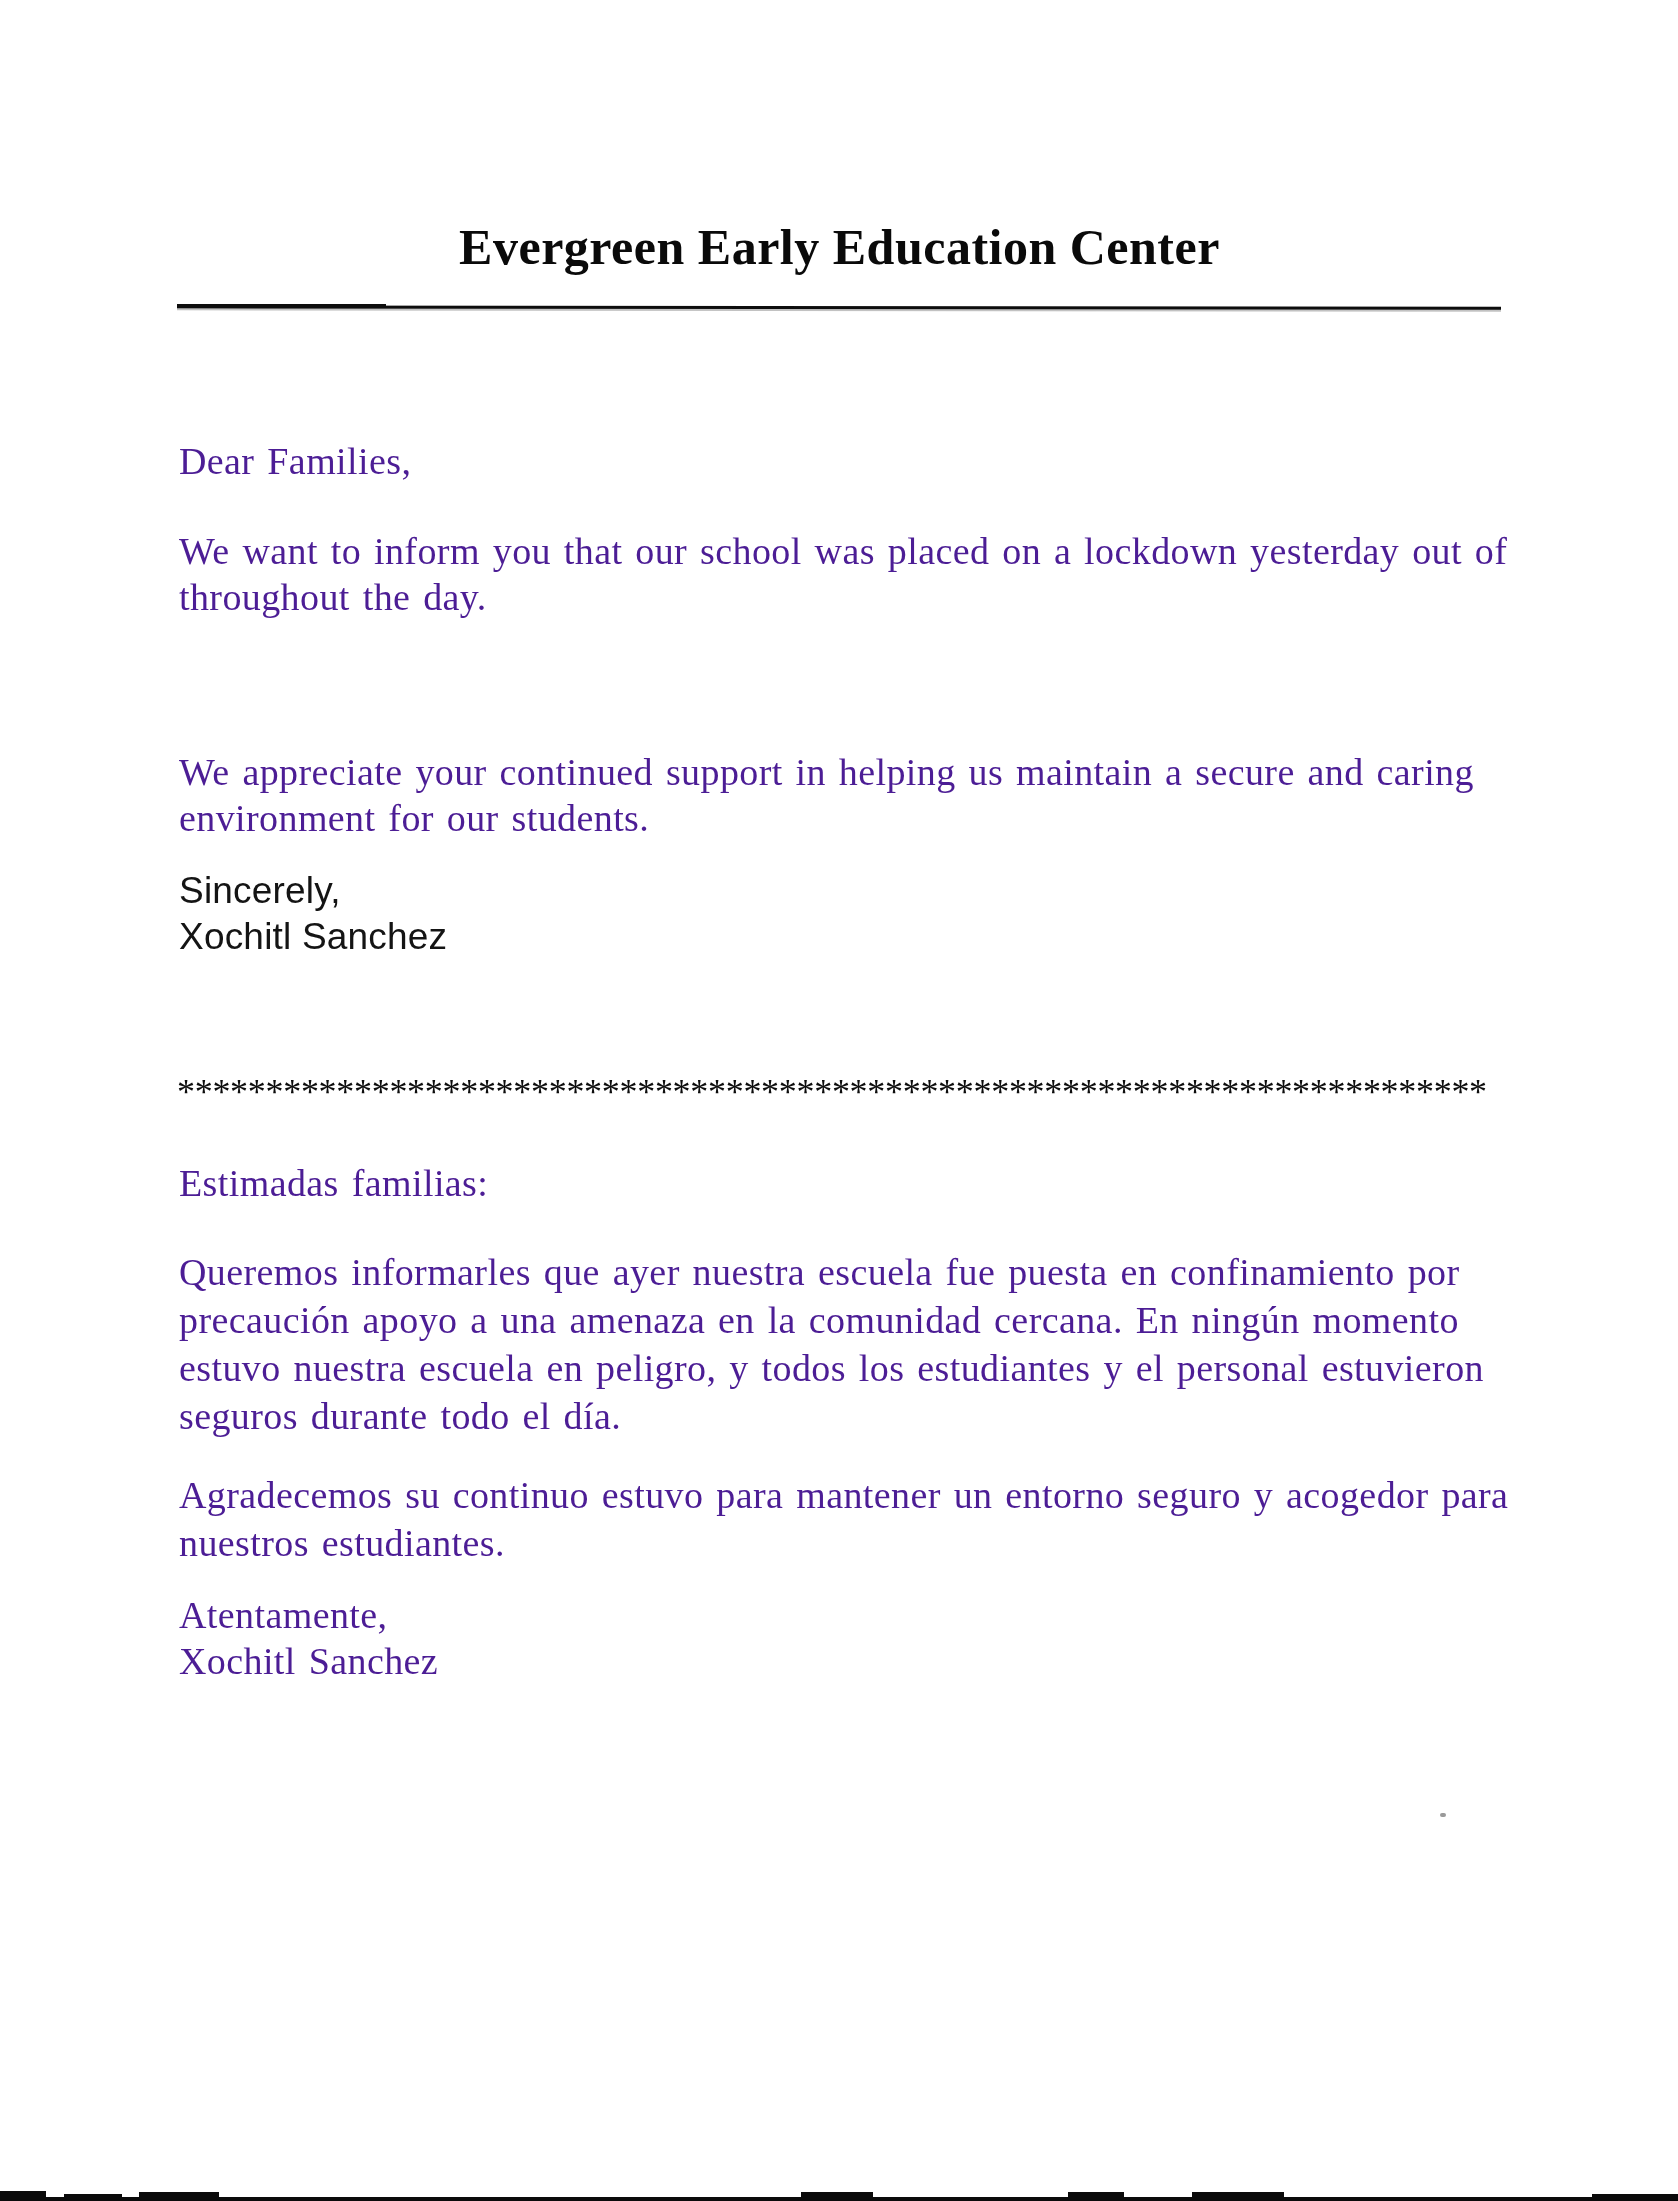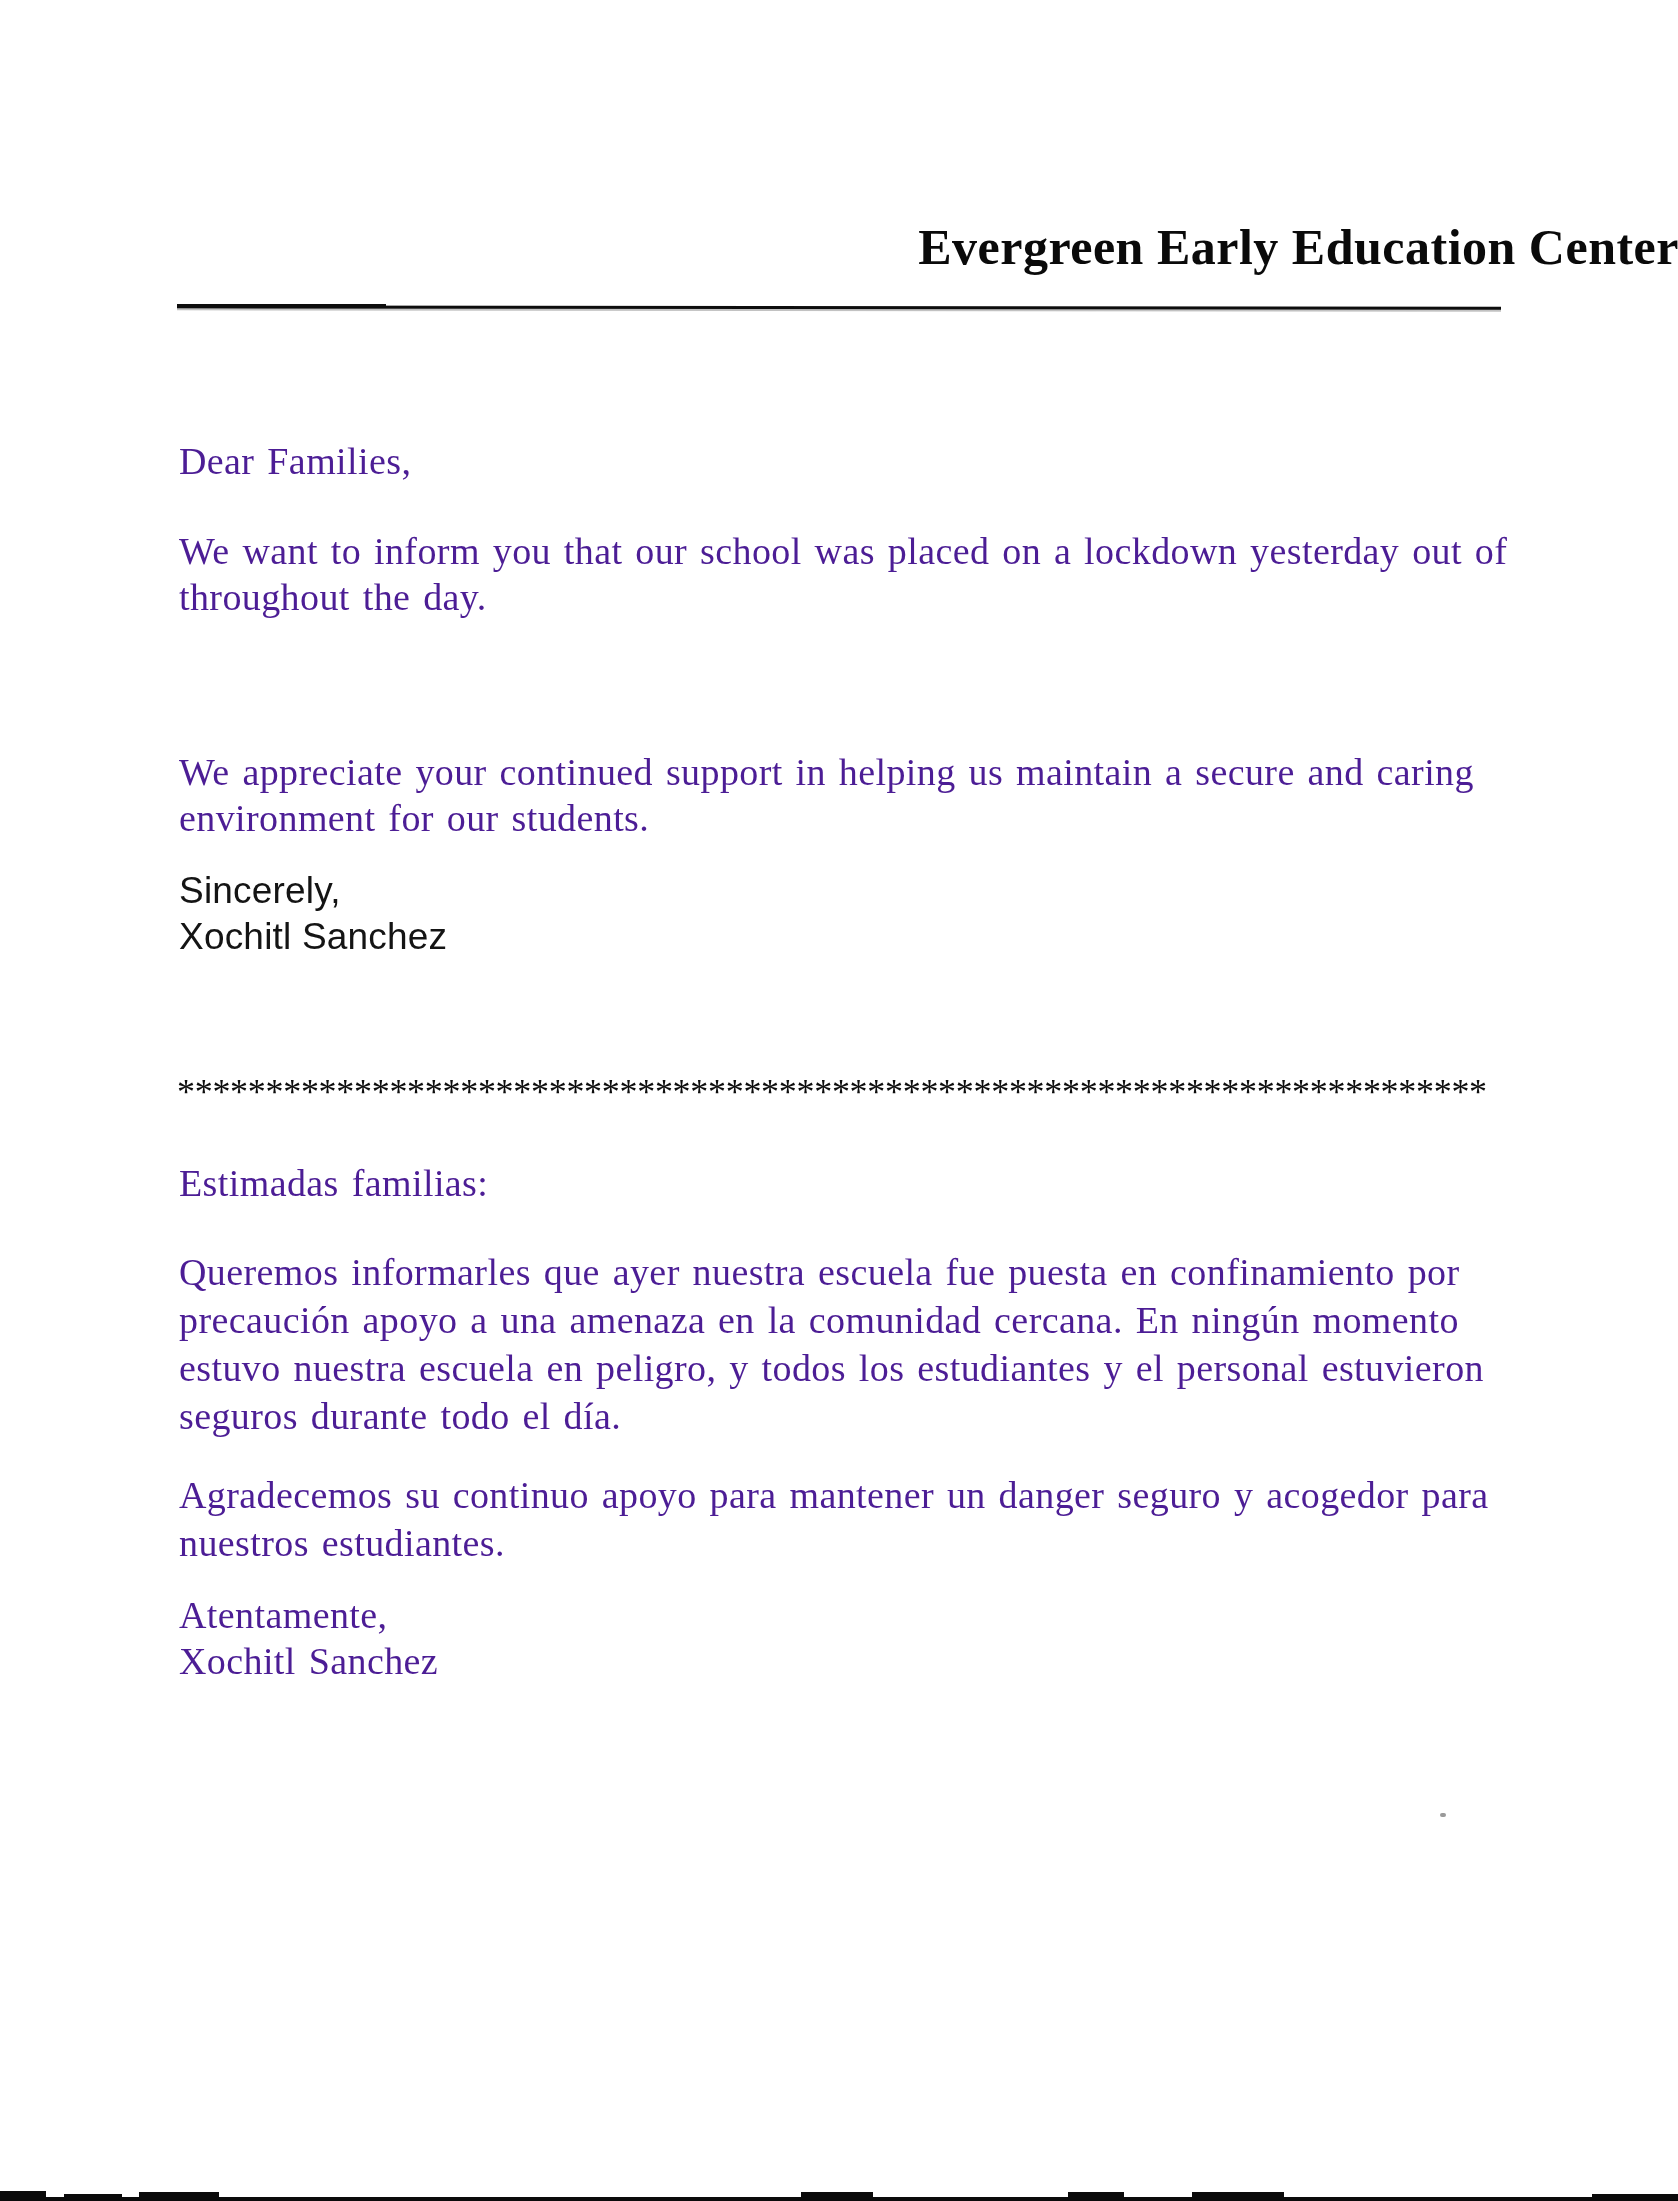--- a/index.html
+++ b/index.html
@@ -15,21 +15,21 @@
     overflow: hidden;
     font-family: "Liberation Serif", serif;
     color: #111111;
   }
   .abs { position: absolute; }
 
   .doc-title {
     top: 185px;
     left: 0;
     width: 100%;
-    text-align: right;
+    text-align: center;
     font-family: "Liberation Serif", serif;
     font-size: 50px;
     font-weight: bold;
     line-height: 56px;
     letter-spacing: 0.5px;
     color: #0a0a0a;
   }
 
   .title-rule {
     top: 306px;
@@ -137,21 +137,21 @@
   <div class="abs serif-text left-col" style="top:1160px;">Estimadas familias:</div>
 
   <div class="abs left-col" style="top:1248px;">
     <div class="serif-text es-para">Queremos informarles que ayer nuestra escuela fue puesta en confinamiento por</div>
     <div class="serif-text es-para">precaución apoyo a una amenaza en la comunidad cercana. En ningún momento</div>
     <div class="serif-text es-para">estuvo nuestra escuela en peligro, y todos los estudiantes y el personal estuvieron</div>
     <div class="serif-text es-para">seguros durante todo el día.</div>
   </div>
 
   <div class="abs left-col" style="top:1471px;">
-    <div class="serif-text es-para">Agradecemos su continuo apoyo para mantener un danger seguro y acogedor para</div>
+    <div class="serif-text es-para">Agradecemos su continuo estuvo para mantener un entorno seguro y acogedor para</div>
     <div class="serif-text es-para">nuestros estudiantes.</div>
   </div>
 
   <div class="abs left-col" style="top:1592px;">
     <div class="serif-text">Atentamente,</div>
     <div class="serif-text">Xochitl Sanchez</div>
   </div>
 
   <div class="abs speck"></div>
   <div class="abs scan-bar-bottom"></div>

